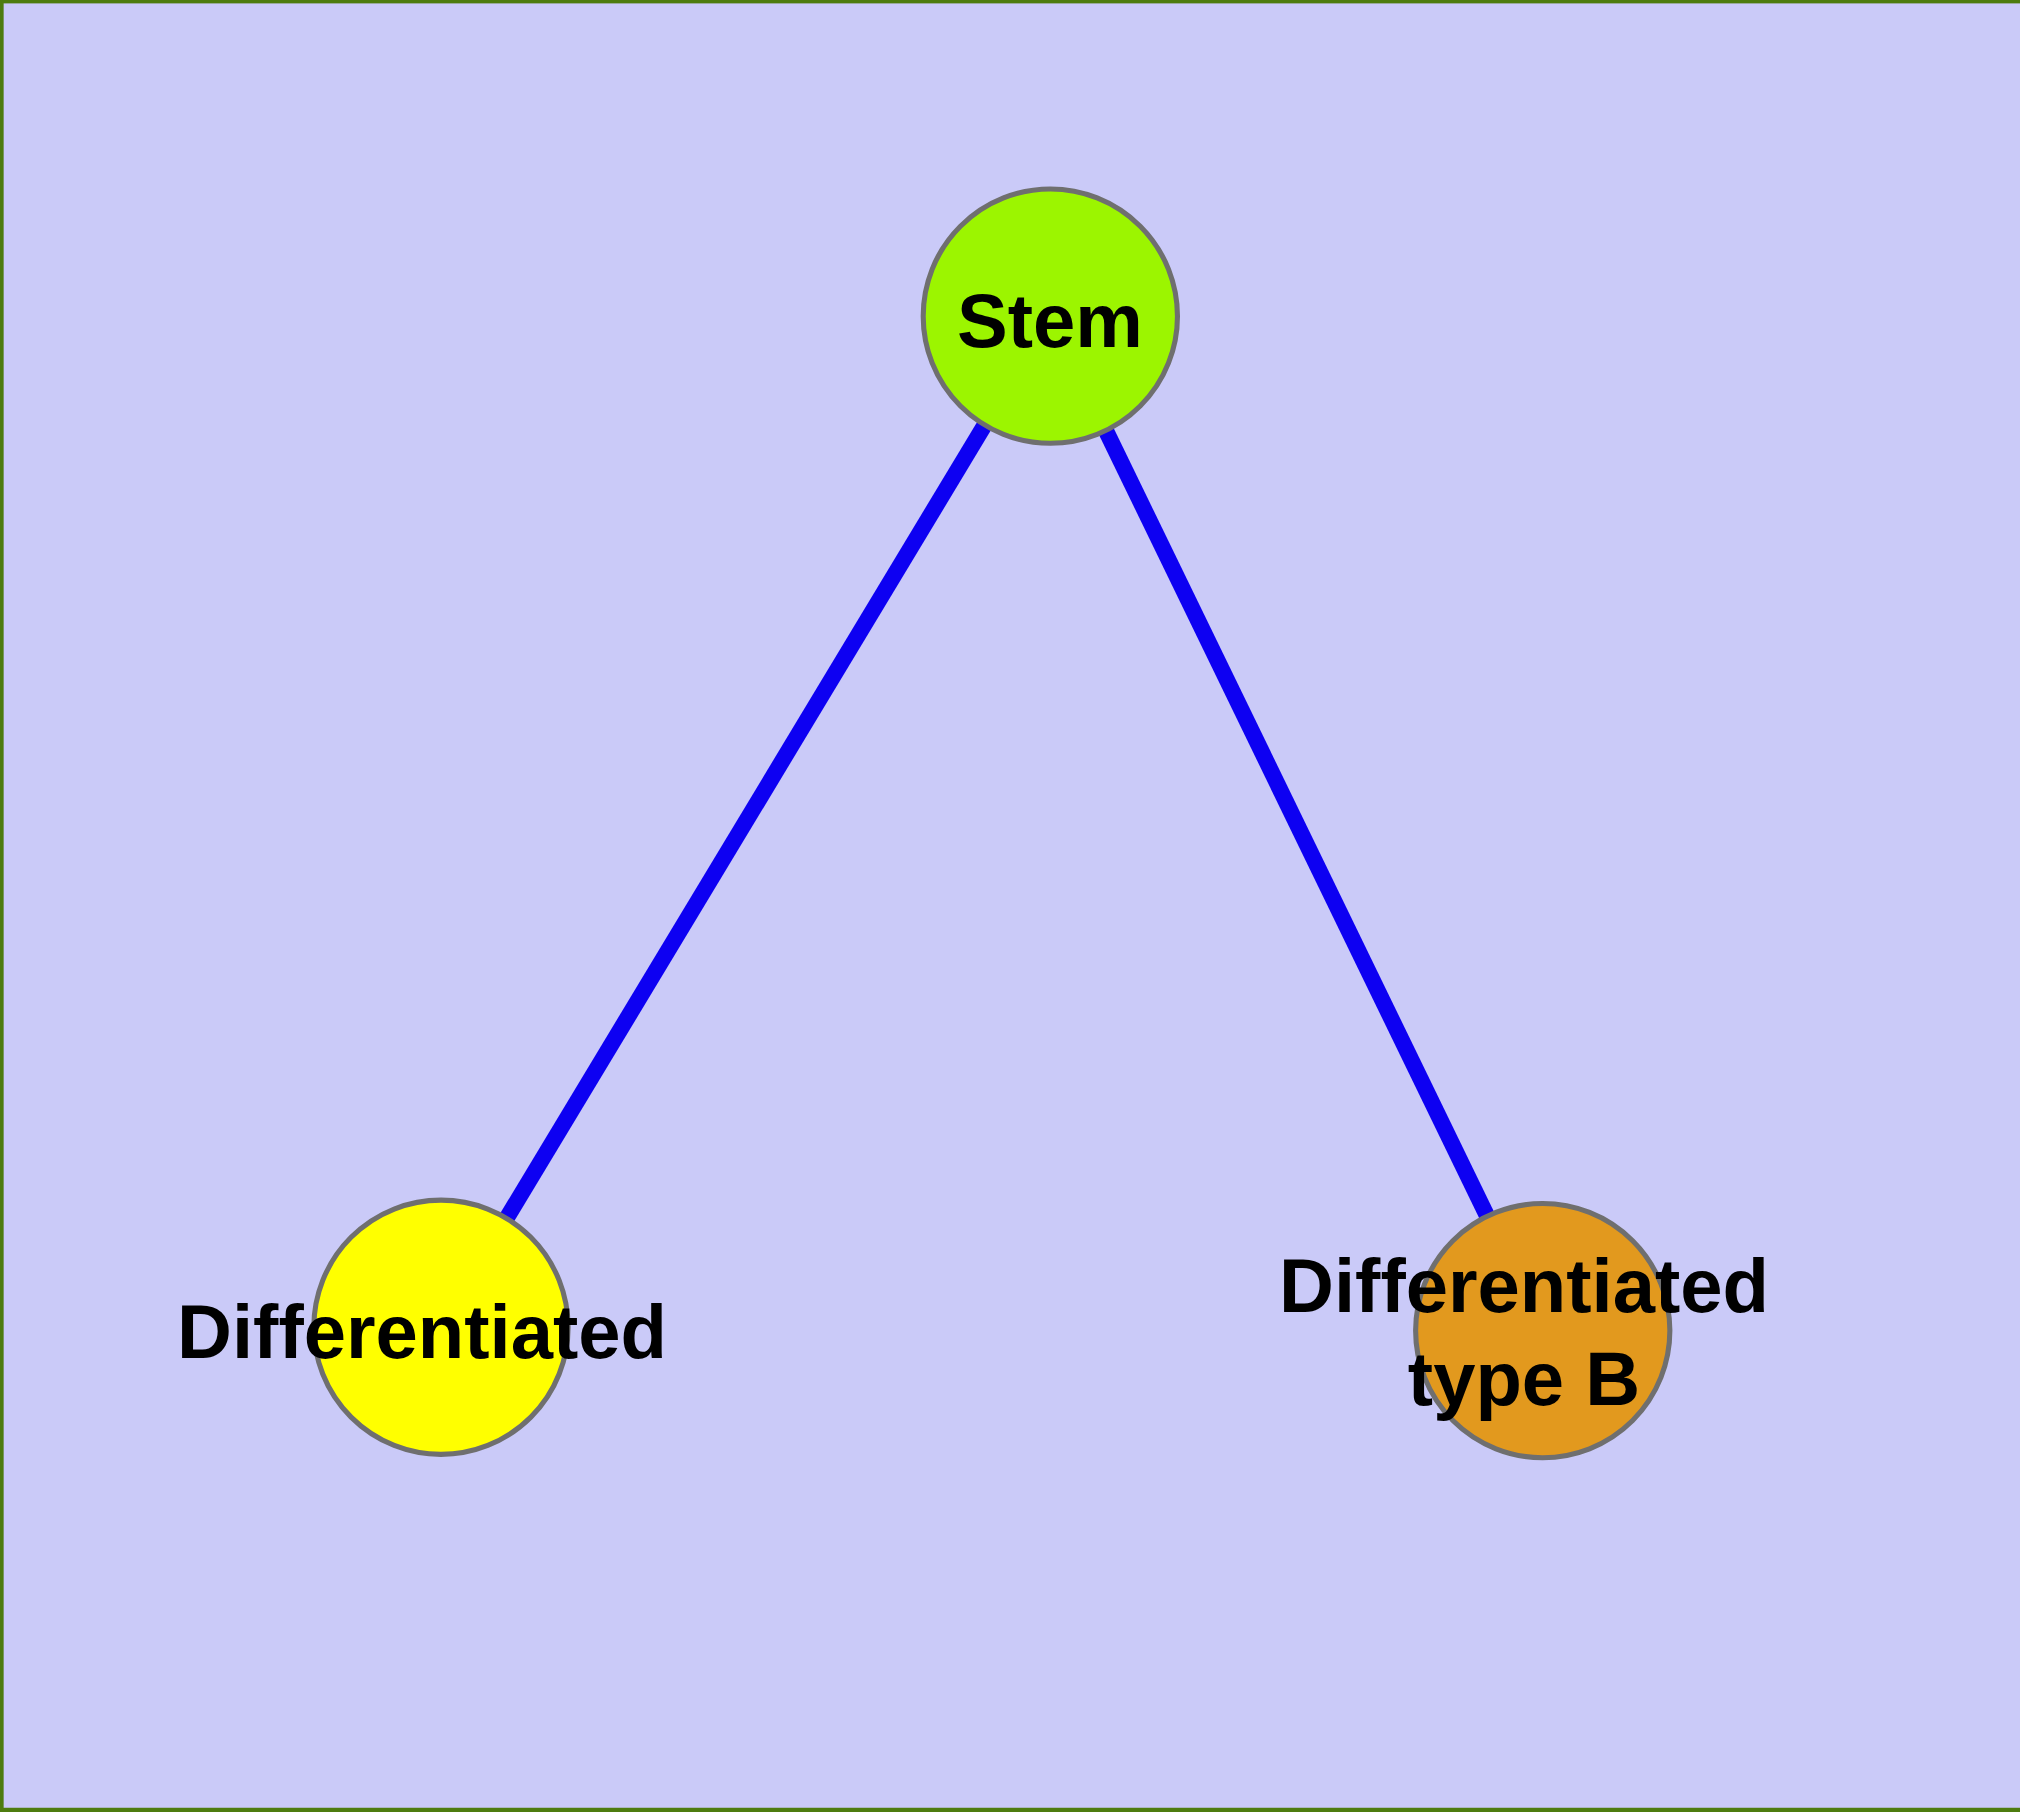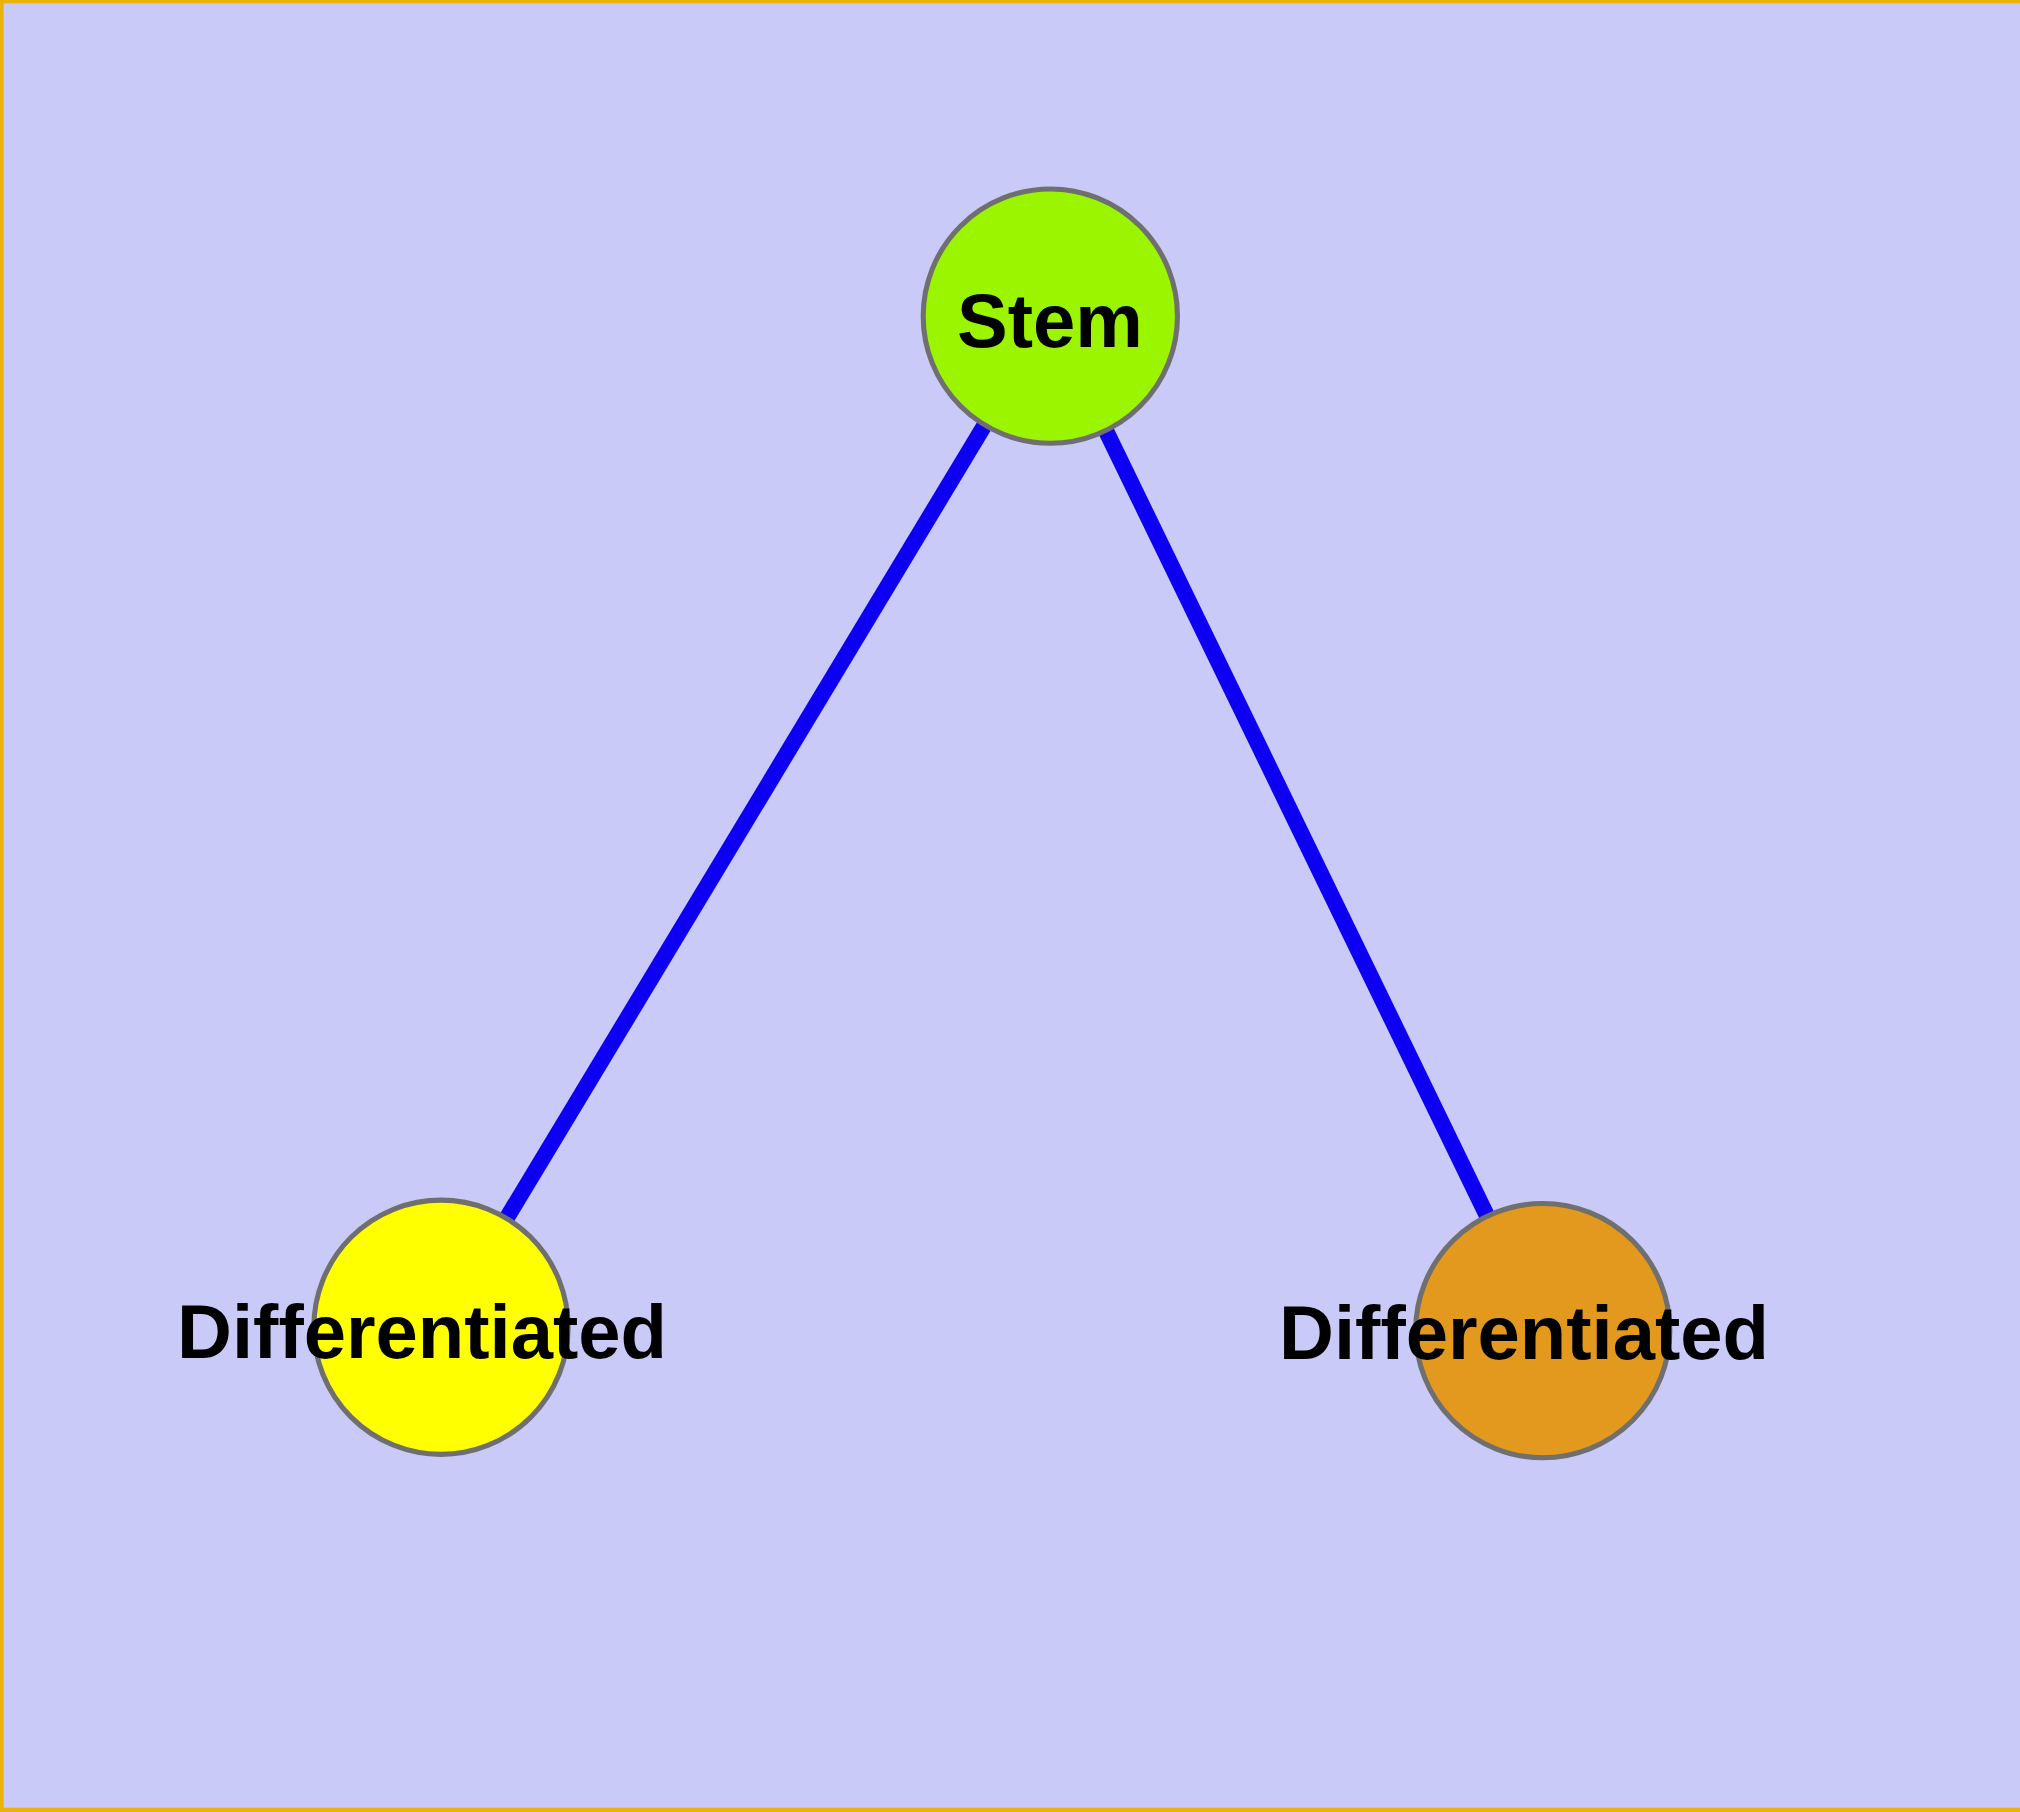--- a/index.html
+++ b/index.html
@@ -4,21 +4,21 @@
 <style>
   html, body {
     margin: 0;
     padding: 0;
     background: #ffffff;
   }
   .page {
     position: relative;
     width: 2021px;
     height: 1812px;
-    background: #eab308;
+    background: #4d7c0f;
     overflow: hidden;
     font-family: "Liberation Sans", sans-serif;
   }
   .graph-svg {
     position: absolute;
     left: 0;
     top: 0;
     width: 2021px;
     height: 1812px;
     display: block;
@@ -62,16 +62,17 @@
   <div class="node-label" id="label-stem">
     <span class="line">Stem</span>
   </div>
 
   <div class="node-label" id="label-a">
     <span class="line">Differentiated</span>
   </div>
 
   <div class="node-label" id="label-b">
     <span class="line">Differentiated</span>
+    <span class="line">type B</span>
   </div>
 
 </div>
 
 
 </body></html>

